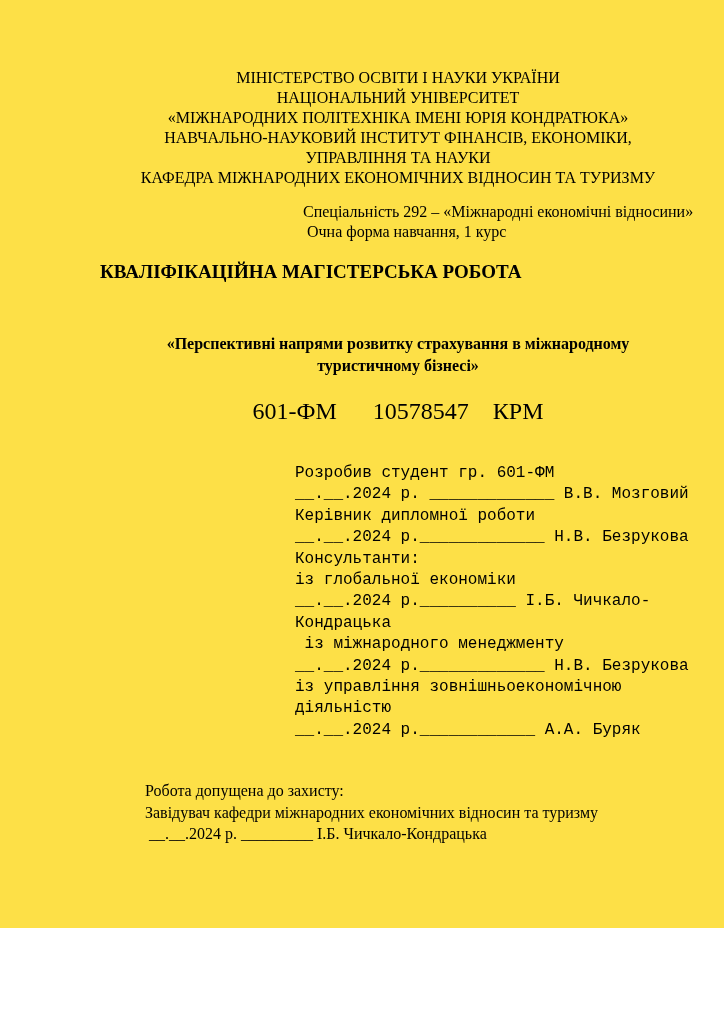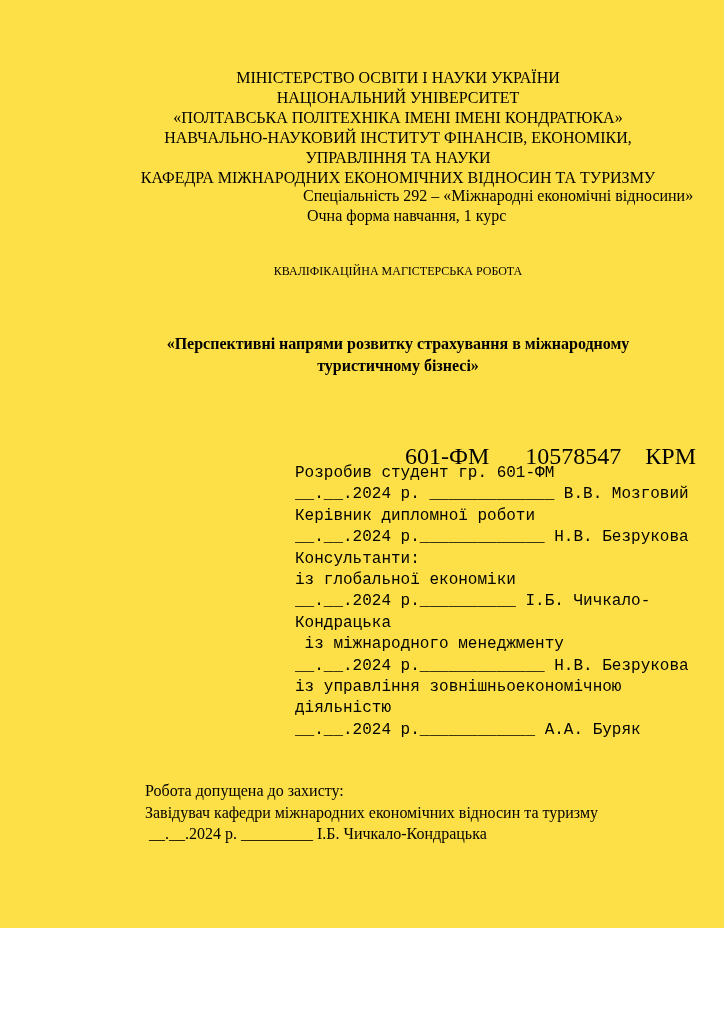--- a/index.html
+++ b/index.html
@@ -26,55 +26,54 @@
     left: 100px;
     right: 28px;
     top: 68px;
     text-align: center;
     line-height: 19.9px;
   }
   .specialty-block {
     position: absolute;
     left: 303px;
     right: 10px;
-    top: 186px;
+    top: 202px;
     line-height: 20px;
   }
   .worktype-block {
     position: absolute;
     left: 100px;
     right: 28px;
     top: 261px;
-    text-align: center;
-    font-weight: normal;
-    font-size: 12px;
+    text-align: left;
+    font-weight: bold;
+    font-size: 19px;
     line-height: 21px;
   }
   .title-block {
     position: absolute;
     left: 100px;
     right: 28px;
     top: 333px;
     text-align: center;
     line-height: 21.5px;
   }
   .title-block .title-text {
     display: inline-block;
     max-width: 560px;
     font-weight: bold;
   }
   .code-block {
     position: absolute;
     left: 100px;
     right: 28px;
     top: 398px;
-    text-align: right;
+    text-align: center;
     font-size: 24px;
     line-height: 27px;
-    margin-top: 45px;
   }
   .signatures-block {
     position: absolute;
     left: 295px;
     right: 10px;
     top: 463px;
     line-height: 21.4px;
     font-family: Liberation Mono, monospace;
   }
   .admission-block {
@@ -94,21 +93,21 @@
   }
 </style>
 </head>
 <body>
 
 <div class="page">
 
   <div class="header-block">
     <div class="line">МІНІСТЕРСТВО ОСВІТИ І НАУКИ УКРАЇНИ</div>
     <div class="line">НАЦІОНАЛЬНИЙ УНІВЕРСИТЕТ</div>
-    <div class="line">«ПОЛТАВСЬКА ПОЛІТЕХНІКА ІМЕНІ ІМЕНІ КОНДРАТЮКА»</div>
+    <div class="line">«МІЖНАРОДНИХ ПОЛІТЕХНІКА ІМЕНІ ЮРІЯ КОНДРАТЮКА»</div>
     <div class="line">НАВЧАЛЬНО-НАУКОВИЙ ІНСТИТУТ ФІНАНСІВ, ЕКОНОМІКИ,</div>
     <div class="line">УПРАВЛІННЯ ТА НАУКИ</div>
     <div class="line">КАФЕДРА МІЖНАРОДНИХ ЕКОНОМІЧНИХ ВІДНОСИН ТА ТУРИЗМУ</div>
   </div>
 
   <div class="specialty-block">
     <div class="line">Спеціальність 292 – «Міжнародні економічні відносини»</div>
     <div class="line"> Очна форма навчання, 1 курс</div>
   </div>
 

